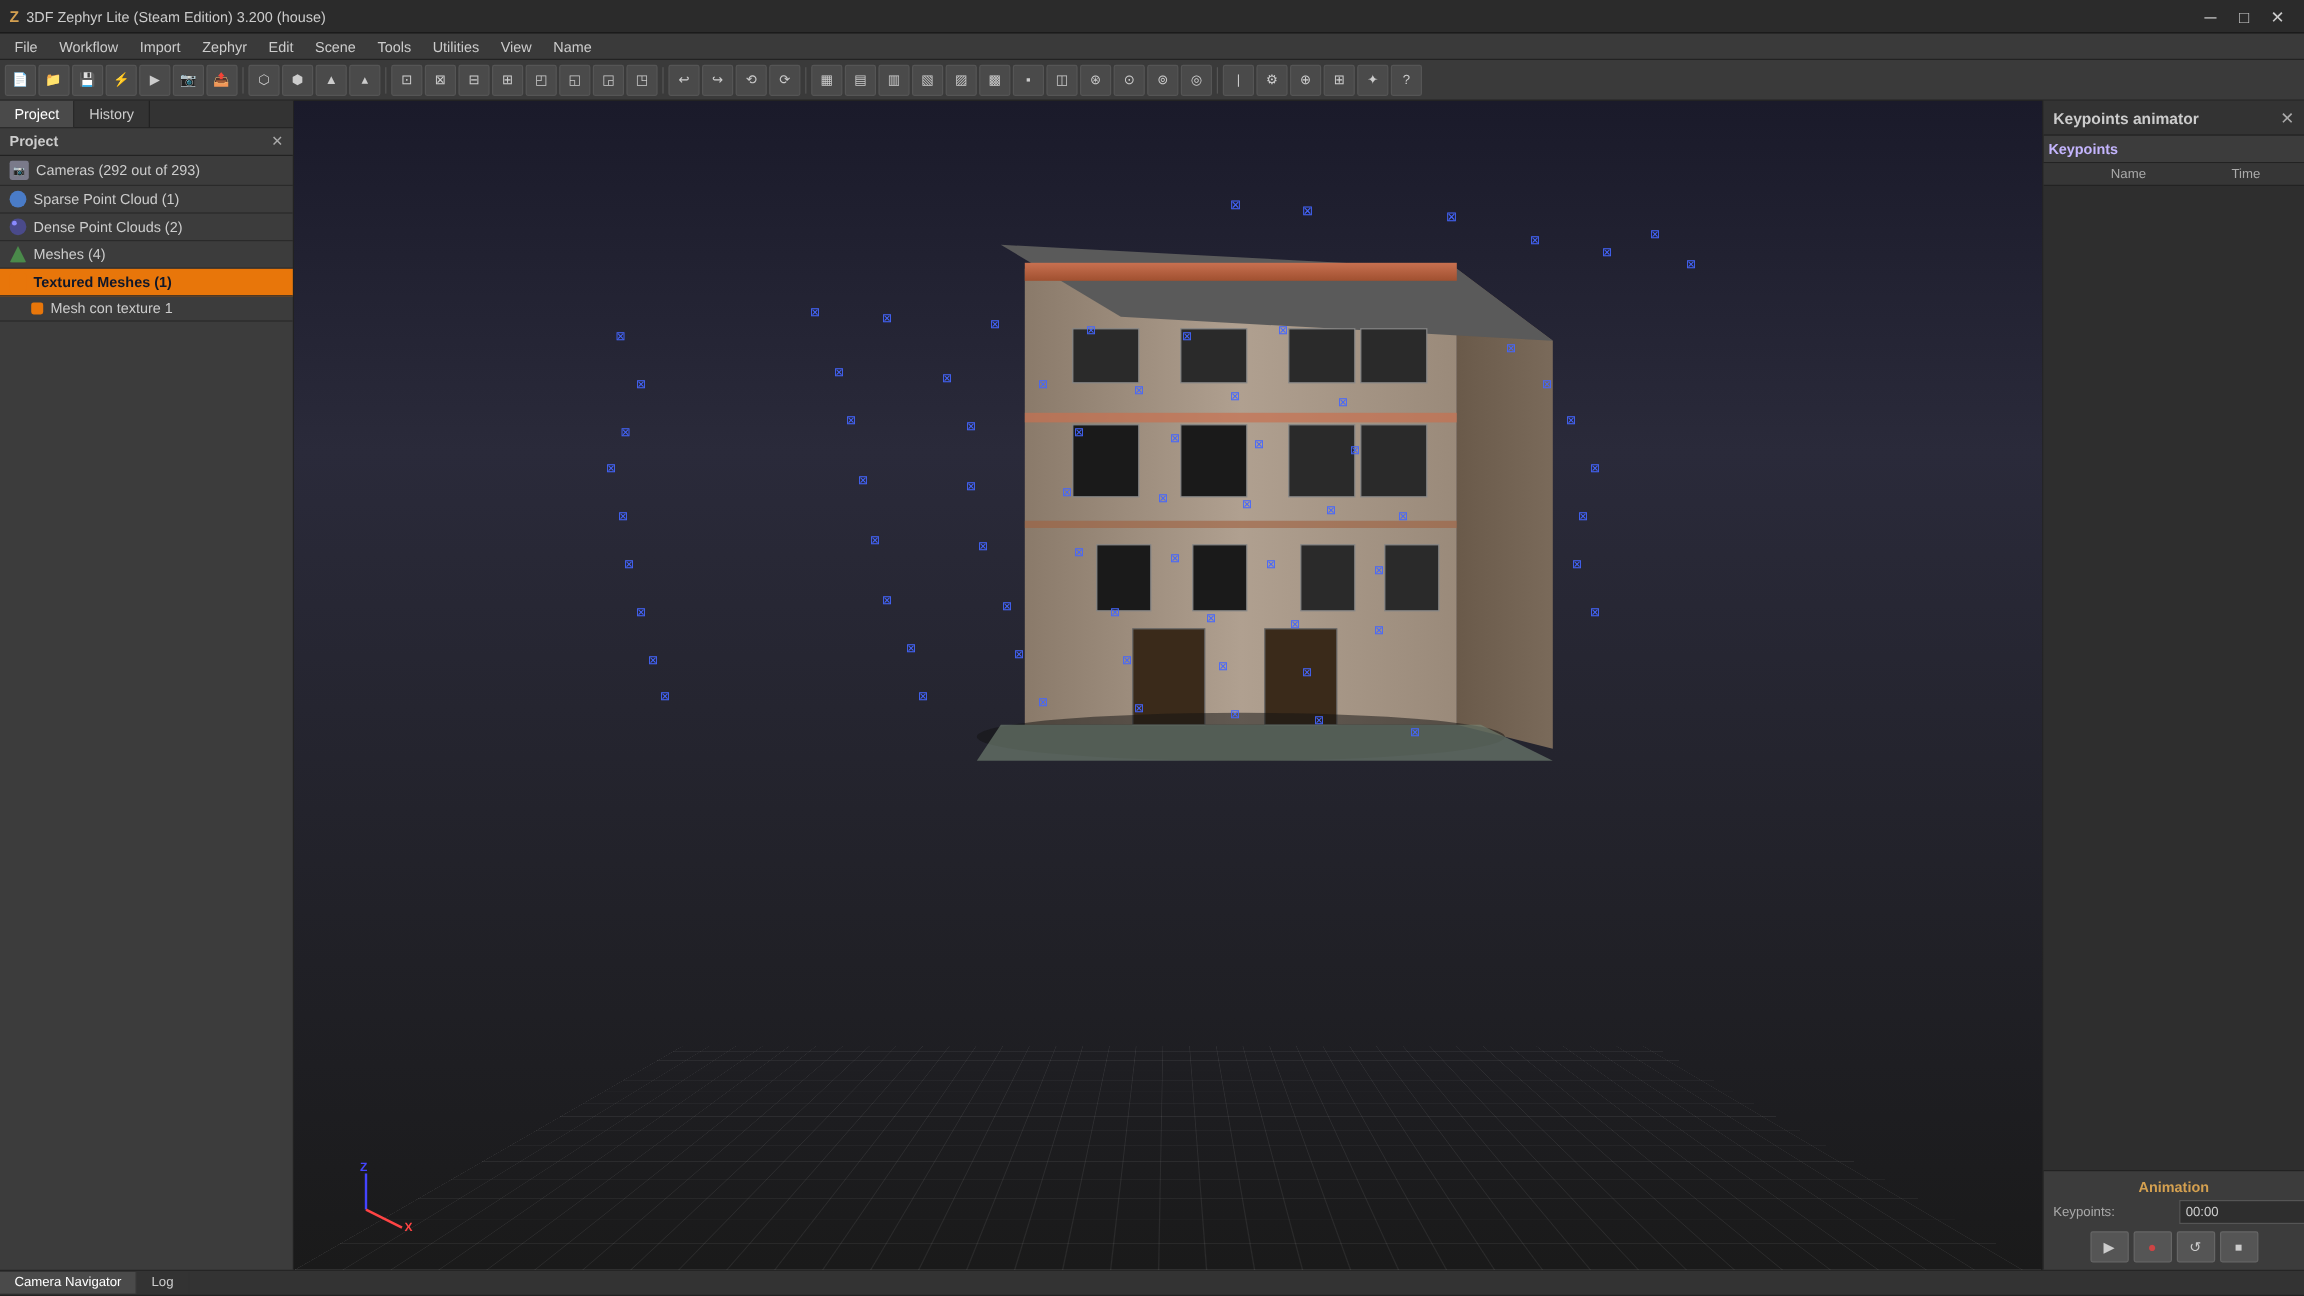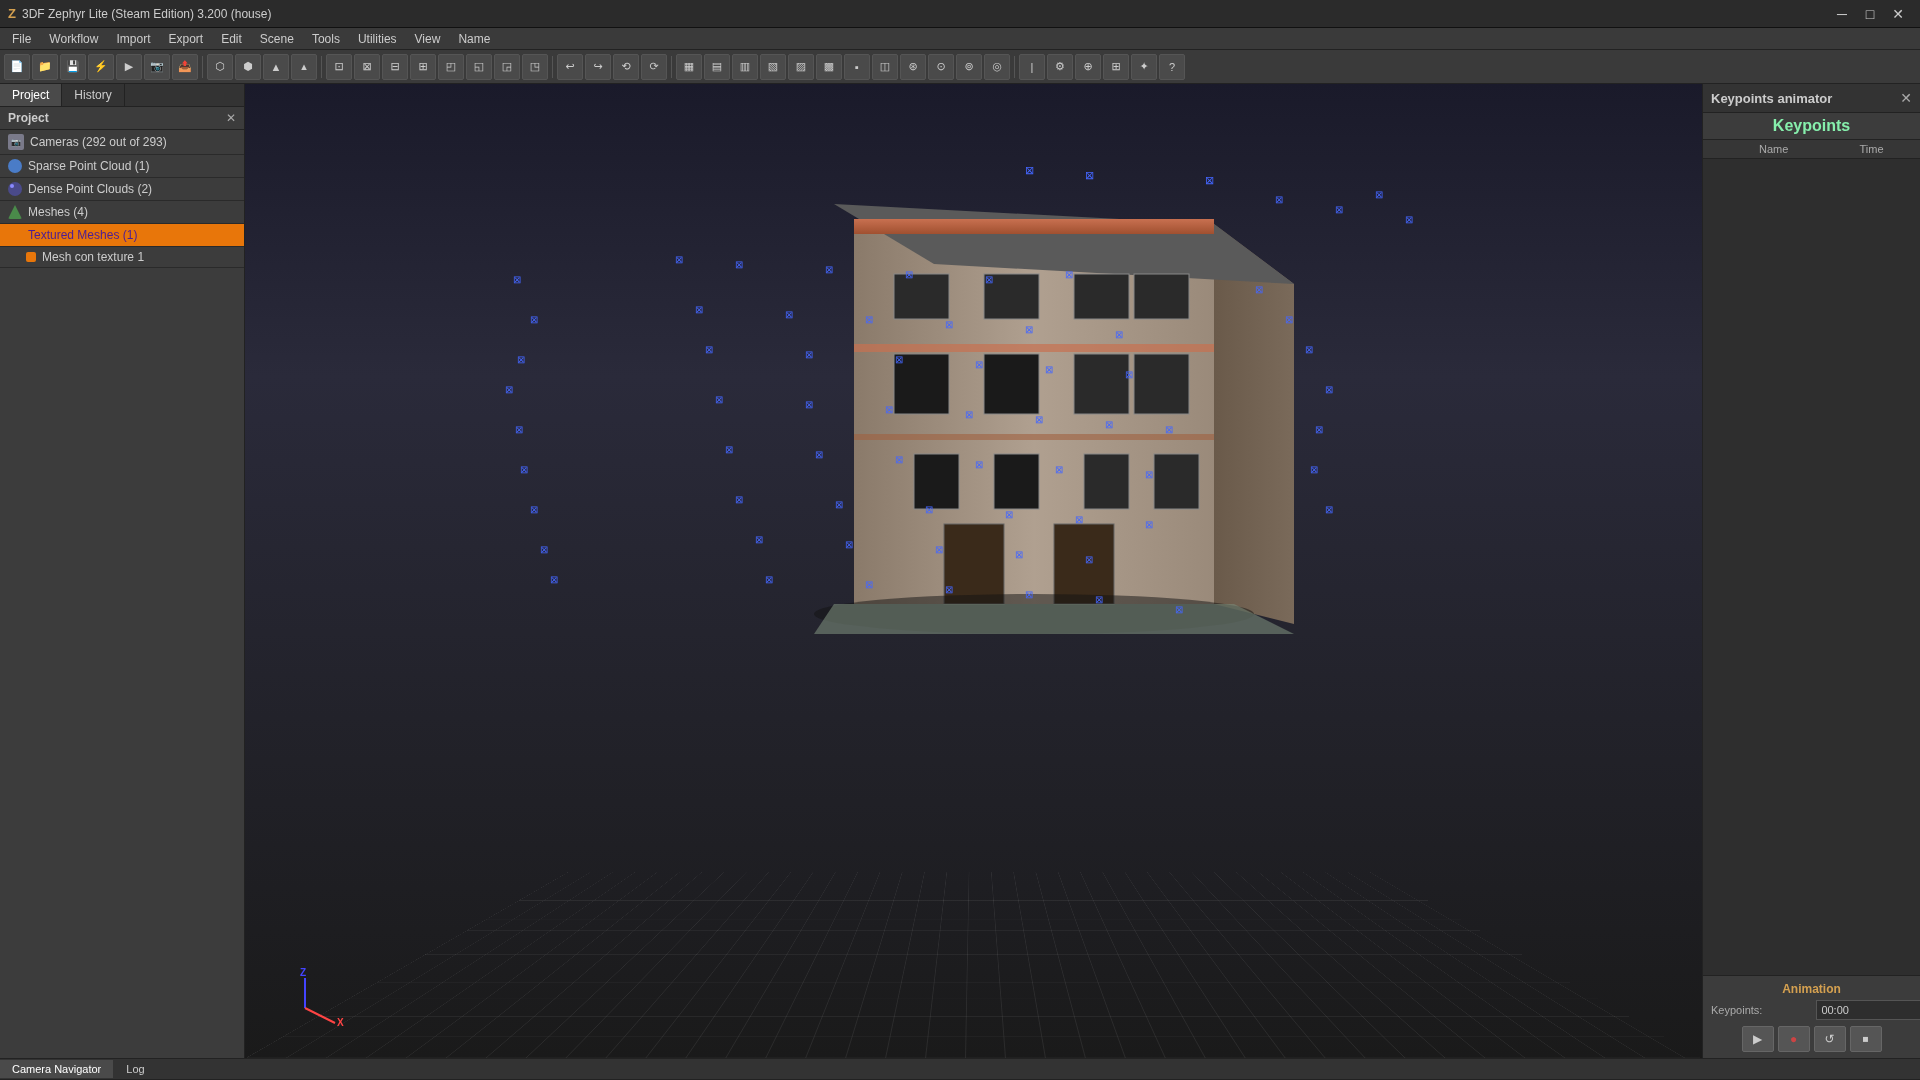--- a/index.html
+++ b/index.html
@@ -175,24 +175,23 @@
     }
     #keypoints-title { font-size: 13px; color: #ccc; font-weight: bold; }
     .close-btn {
       background: none;
       border: none;
       color: #aaa;
       cursor: pointer;
       font-size: 14px;
     }
     #keypoints-label {
-      text-align: center;
       padding: 4px;
-      color: #86efac;
-      font-size: 16px;
+      color: #c4b5fd;
+      font-size: 12px;
       font-weight: bold;
       border-bottom: 1px solid #222;
     }
     #keypoints-cols {
       display: flex;
       background: #363636;
       border-bottom: 1px solid #222;
       padding: 3px 8px;
     }
     .kp-col { flex: 1; font-size: 11px; color: #aaa; margin-left: 48px; }
@@ -286,21 +285,21 @@
     <button class="title-btn">─</button>
     <button class="title-btn">□</button>
     <button class="title-btn close">✕</button>
   </div>
 </div>
 
 <div id="menubar">
   <div class="menu-item">File</div>
   <div class="menu-item">Workflow</div>
   <div class="menu-item">Import</div>
-  <div class="menu-item">Export</div>
+  <div class="menu-item">Zephyr</div>
   <div class="menu-item">Edit</div>
   <div class="menu-item">Scene</div>
   <div class="menu-item">Tools</div>
   <div class="menu-item">Utilities</div>
   <div class="menu-item">View</div>
   <div class="menu-item">Name</div>
 </div>
 
 <div id="toolbar">
 
@@ -377,21 +376,21 @@
         <span style="position:absolute;top:2px;left:2px;width:4px;height:4px;background:#8a8aff;border-radius:50%;"></span>
       </span>
       <span>Dense Point Clouds (2)</span>
     </div>
     <div class="proj-item">
       <span class="proj-item-icon" style="background:#4a8a4a;width:14px;height:14px;display:inline-block;clip-path:polygon(50% 0%, 100% 100%, 0% 100%);"></span>
       <span>Meshes (4)</span>
     </div>
     <div class="proj-item selected">
       <span class="proj-item-icon" style="background:#e8760a;width:14px;height:14px;display:inline-block;border-radius:2px;"></span>
-      <span style="color:#4c1d95;font-weight:normal;">Textured Meshes (1)</span>
+      <span style="color:#0f172a;font-weight:bold;">Textured Meshes (1)</span>
     </div>
     <div class="sub-item">
       <span class="sub-dot"></span>
       <span>Mesh con texture 1</span>
     </div>
   </div>
 
   <div id="viewport">
     <div id="viewport-canvas">
 

